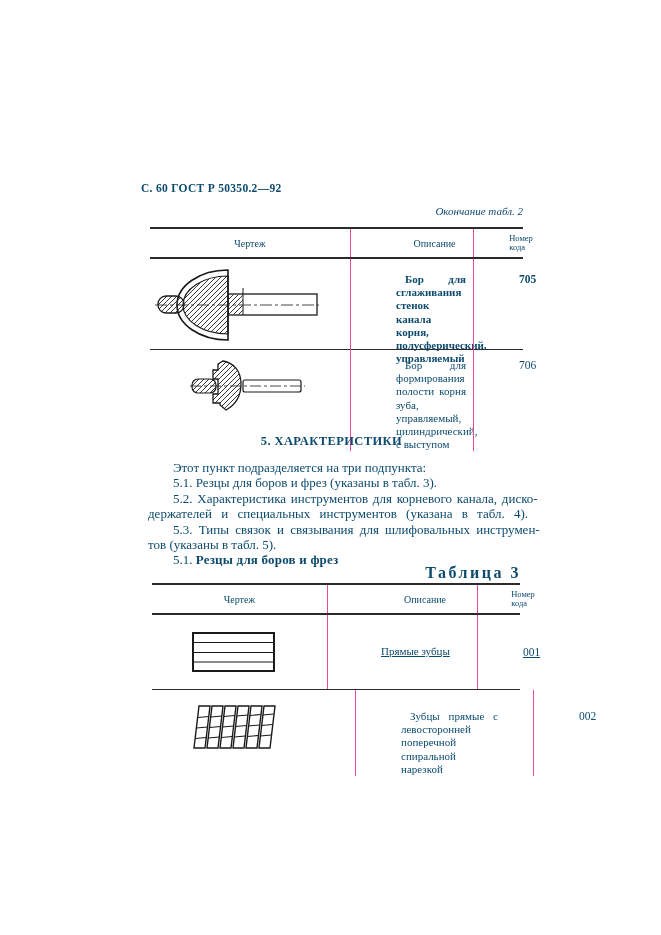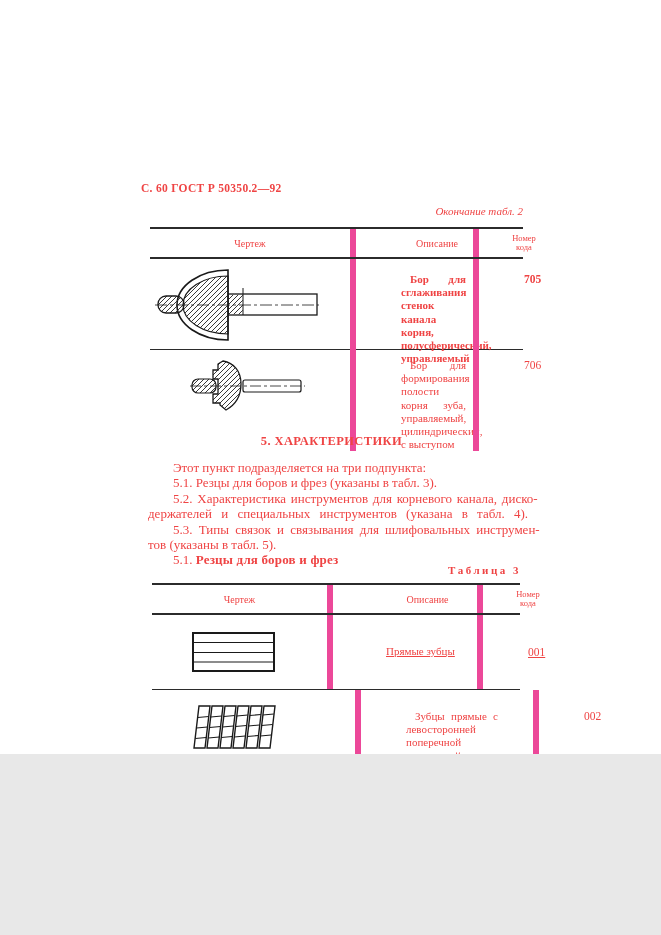--- a/index.html
+++ b/index.html
@@ -1,37 +1,37 @@
 <!DOCTYPE html>
 <html><head>
 <meta charset="utf-8">
 <style>
   * { margin:0; padding:0; box-sizing:border-box; }
   html,body { background:#e8e8e8; }
   .page {
-    position:relative; width:661px; height:754px; background:#ffffff;
-    font-family:"Liberation Serif","DejaVu Serif",serif; color:#ef4444;
+    position:relative; width:661px; height:935px; background:#ffffff;
+    font-family:"Liberation Serif","DejaVu Serif",serif; color:#0c4a6e;
     margin:0 auto; overflow:hidden;
   }
   .abs { position:absolute; }
 
   .page-header { left:141px; top:182px; font-size:11.5px; font-weight:bold; letter-spacing:.3px; }
   .t2-caption  { top:205px; left:140px; width:383px; text-align:right; font-style:italic; font-size:11px; }
-  .t3-caption  { top:564px; left:140px; width:381px; text-align:right; font-weight:bold; font-size:11px; letter-spacing:2.5px; }
+  .t3-caption  { top:564px; left:140px; width:381px; text-align:right; font-weight:bold; font-size:16px; letter-spacing:2.5px; }
 
   
   .gtable { position:absolute; border-top:2px solid #2b2b2b; }
   .grow { display:grid; }
   .t2 .grow { grid-template-columns:200px 123px 50px; }
   .t3 .grow { grid-template-columns:175px 150px 43px; }
   .grow .cell { position:relative; }
-  .grow .c2, .grow .c3 { border-left:6px solid #ec4899;padding-left:45px; }
+  .grow .c2, .grow .c3 { border-left:1px solid #ec4899;padding-left:45px; }
   .thead { border-bottom:2px solid #2b2b2b; }
   .t2 .thead { height:30px; } .t3 .thead { height:30px; }
-  .thead .cell { display:flex; align-items:center; justify-content:center; text-align:center; }
+  .thead .cell { display:flex; align-items:center; justify-content:center; text-align:left; }
   .th-main { font-size:10px; }
   .th-code { font-size:8.5px; line-height:9.5px; width:34px; }
   .body-row + .body-row { border-top:1px solid #2b2b2b; }
 
   .desc {
     font-size:11px; line-height:13.2px; text-align:justify;
     padding:0 7px 0 8px; text-indent:9px;
   }
   .code { font-size:11.5px; text-align:center; }
   .pt14 { padding-top:14px;font-weight:bold; } .pt9 { padding-top:9px; } .pt20 { padding-top:20px; }

